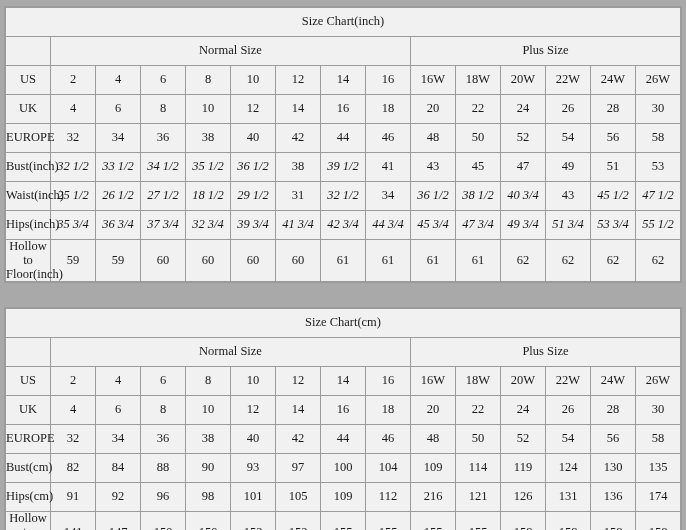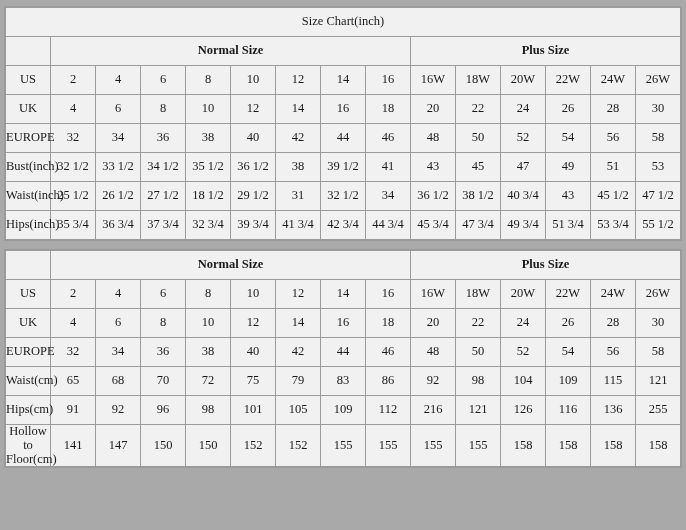--- a/index.html
+++ b/index.html
@@ -14,21 +14,21 @@
     color: #1a1a1a;
     overflow: hidden;
   }
   .page {
     width: 686px;
     height: 530px;
     box-sizing: border-box;
     padding: 6px 4px 4px 4px;
     display: flex;
     flex-direction: column;
-    gap: 8px;
+    gap: 24px;
   }
   .chart-block {
     background: #f0f0f0;
     border: 1px solid #9b9b9b;
     box-sizing: border-box;
   }
   table.size-table {
     width: 100%;
     border-collapse: collapse;
     table-layout: fixed;
@@ -44,34 +44,34 @@
     line-height: 1.1;
   }
   td.title-cell {
     font-size: 15px;
     height: 22px;
     background: #f1f1f1;
   }
   td.group-cell {
     font-size: 14.5px;
     height: 22px;
-    font-weight: bold;
   }
   td.blank-cell {
     background: #f1f1f1;
   }
   td.row-label {
     font-size: 14px;
     width: 142px;
   }
   td.data-cell {
     font-size: 12.5px;
   }
   td.small-val {
     font-size: 11.5px;
+    font-style: italic;
   }
   .cm-table td {
     height: 28px;
   }
 </style>
 </head>
 <body>
 
 <div class="page">
 
@@ -188,27 +188,47 @@
           <td class="data-cell small-val">42 3/4</td>
           <td class="data-cell small-val">44 3/4</td>
           <td class="data-cell small-val">45 3/4</td>
           <td class="data-cell small-val">47 3/4</td>
           <td class="data-cell small-val">49 3/4</td>
           <td class="data-cell small-val">51 3/4</td>
           <td class="data-cell small-val">53 3/4</td>
           <td class="data-cell small-val">55 1/2</td>
         </tr>
 
+        <tr>
+          <td class="row-label">Hollow to Floor(inch)</td>
+          <td class="data-cell">59</td>
+          <td class="data-cell">59</td>
+          <td class="data-cell">60</td>
+          <td class="data-cell">60</td>
+          <td class="data-cell">60</td>
+          <td class="data-cell">60</td>
+          <td class="data-cell">61</td>
+          <td class="data-cell">61</td>
+          <td class="data-cell">61</td>
+          <td class="data-cell">61</td>
+          <td class="data-cell">62</td>
+          <td class="data-cell">62</td>
+          <td class="data-cell">62</td>
+          <td class="data-cell">62</td>
+        </tr>
       </tbody>
     </table>
   </div>
 
   <div class="chart-block">
     <table class="size-table cm-table">
       <tbody>
+        <tr>
+          <td class="title-cell" colspan="15">Size Chart(cm)</td>
+        </tr>
         <tr>
           <td class="blank-cell"></td>
           <td class="group-cell" colspan="8">Normal Size</td>
           <td class="group-cell" colspan="6">Plus Size</td>
         </tr>
 
         <tr>
           <td class="row-label">US</td>
           <td class="data-cell">2</td>
           <td class="data-cell">4</td>
@@ -255,55 +275,55 @@
           <td class="data-cell">44</td>
           <td class="data-cell">46</td>
           <td class="data-cell">48</td>
           <td class="data-cell">50</td>
           <td class="data-cell">52</td>
           <td class="data-cell">54</td>
           <td class="data-cell">56</td>
           <td class="data-cell">58</td>
         </tr>
 
-
-        <tr>
-          <td class="row-label">Waist(cm)</td>
-          <td class="data-cell">65</td>
-          <td class="data-cell">68</td>
-          <td class="data-cell">70</td>
-          <td class="data-cell">72</td>
-          <td class="data-cell">75</td>
-          <td class="data-cell">79</td>
-          <td class="data-cell">83</td>
-          <td class="data-cell">86</td>
-          <td class="data-cell">92</td>
-          <td class="data-cell">98</td>
+        <tr>
+          <td class="row-label">Bust(cm)</td>
+          <td class="data-cell">82</td>
+          <td class="data-cell">84</td>
+          <td class="data-cell">88</td>
+          <td class="data-cell">90</td>
+          <td class="data-cell">93</td>
+          <td class="data-cell">97</td>
+          <td class="data-cell">100</td>
           <td class="data-cell">104</td>
           <td class="data-cell">109</td>
-          <td class="data-cell">115</td>
-          <td class="data-cell">121</td>
-        </tr>
+          <td class="data-cell">114</td>
+          <td class="data-cell">119</td>
+          <td class="data-cell">124</td>
+          <td class="data-cell">130</td>
+          <td class="data-cell">135</td>
+        </tr>
+
 
         <tr>
           <td class="row-label">Hips(cm)</td>
           <td class="data-cell">91</td>
           <td class="data-cell">92</td>
           <td class="data-cell">96</td>
           <td class="data-cell">98</td>
           <td class="data-cell">101</td>
           <td class="data-cell">105</td>
           <td class="data-cell">109</td>
           <td class="data-cell">112</td>
           <td class="data-cell">216</td>
           <td class="data-cell">121</td>
           <td class="data-cell">126</td>
-          <td class="data-cell">116</td>
+          <td class="data-cell">131</td>
           <td class="data-cell">136</td>
-          <td class="data-cell">255</td>
+          <td class="data-cell">174</td>
         </tr>
 
         <tr>
           <td class="row-label">Hollow to Floor(cm)</td>
           <td class="data-cell">141</td>
           <td class="data-cell">147</td>
           <td class="data-cell">150</td>
           <td class="data-cell">150</td>
           <td class="data-cell">152</td>
           <td class="data-cell">152</td>

